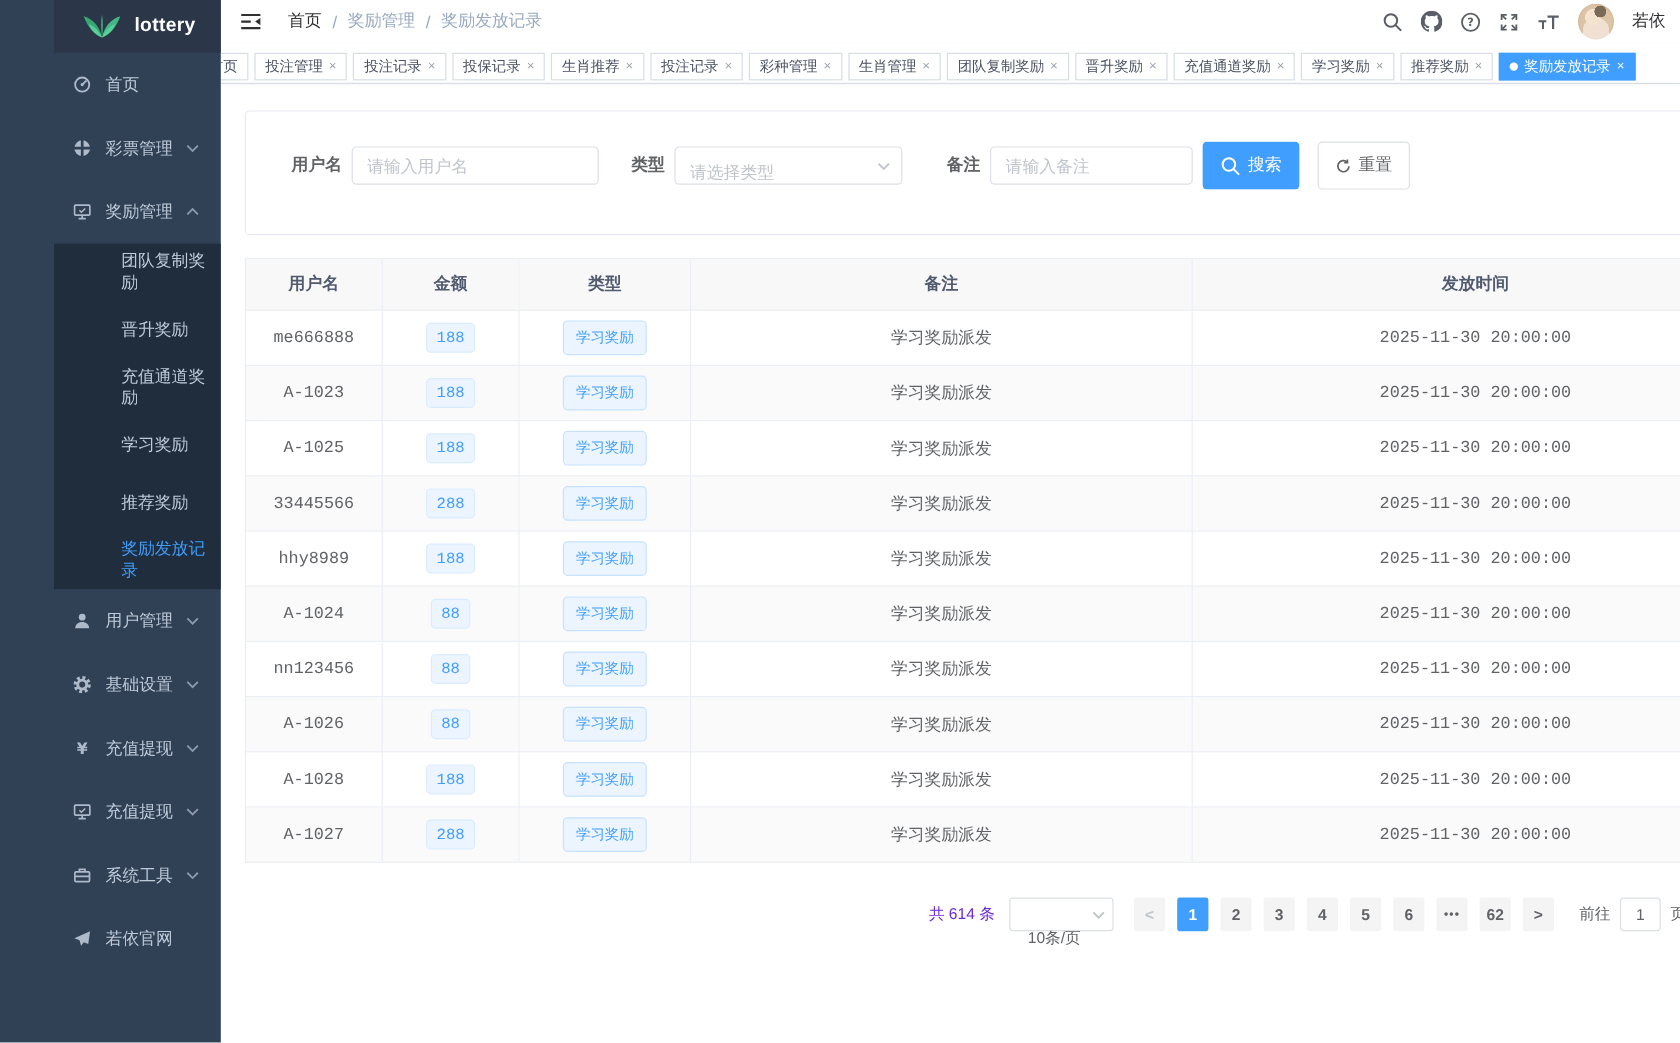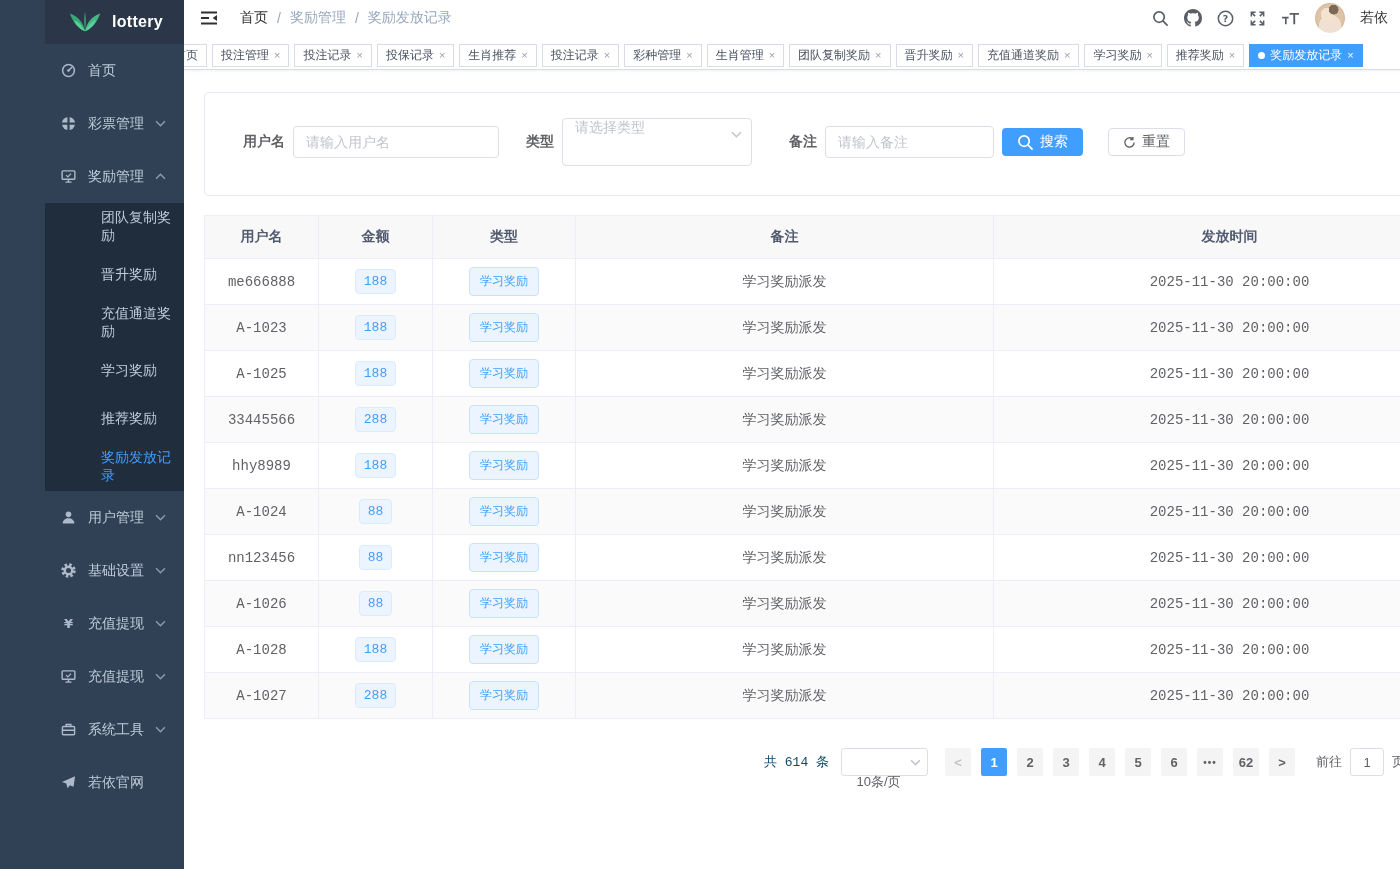--- a/index.html
+++ b/index.html
@@ -48,38 +48,38 @@
   .tab.active .tab-close { color:#fff; }
   .tab .dot { width:7px; height:7px; border-radius:50%; background:#fff; }
 
   .content { position:relative; height:799px; background:#fff; }
 
   .search-card { position:absolute; left:20px; top:22px; width:1261px; height:104px; border:1px solid #e6eaf2; border-radius:4px; background:#fff; }
   .search-form { position:absolute; left:38px; top:25px; display:flex; align-items:center; }
   .form-label { font-size:14px; font-weight:bold; color:#606266; white-space:nowrap; }
   .form-input { height:32px; border:1px solid #dcdfe6; border-radius:4px; padding:0 12px; font-size:14px; color:#a21caf; outline:none; font-family:Liberation Sans, sans-serif; }
   .form-input::placeholder { color:#c0c4cc; }
-  .form-select { position:relative; height:48px; border:1px solid #dcdfe6; border-radius:4px; background:#fff; display:flex; align-items:flex-start; padding:0 28px 0 12px; cursor:pointer; }
+  .form-select { position:relative; height:32px; border:1px solid #dcdfe6; border-radius:4px; background:#fff; display:flex; align-items:flex-end; padding:10px 28px 0 12px; cursor:pointer; }
   .form-select .placeholder { font-size:14px; color:#c0c4cc; }
   .sel-chevron { position:absolute; right:9px; top:12px; color:#c0c4cc; display:inline-flex; }
-  .btn { height:28px; border-radius:4px; font-size:14px; display:inline-flex; align-items:center; justify-content:center; gap:6px; cursor:pointer; border:1px solid transparent; white-space:nowrap; font-family:inherit; }
+  .btn { height:40px; border-radius:4px; font-size:14px; display:inline-flex; align-items:center; justify-content:center; gap:6px; cursor:pointer; border:1px solid transparent; white-space:nowrap; font-family:inherit; }
   .btn-primary { background:#409eff; color:#fff; padding:0 14px; }
   .btn-plain { background:#fff; color:#606266; border-color:#dcdfe6; padding:0 14px; }
 
   .table-wrap { position:absolute; left:20px; top:145px; width:1261px; }
   table { border-collapse:collapse; table-layout:fixed; width:1261px; }
   th, td { border:1px solid #ebeef5; text-align:center; font-size:14px; overflow:hidden; white-space:nowrap; }
   th { height:43px; background:#f8f8f9; color:#515a6e; font-weight:bold; }
   td { height:46px; color:#606266; background:#fff;font-family:Liberation Mono, monospace; }
   tbody tr:nth-child(even) td { background:#fafafa; }
   .amount-badge { display:inline-block; min-width:24px; padding:4px 8px; background:#ecf5ff; border:1px solid #d9ecff; border-radius:4px; color:#409eff; font-size:13px; }
   .type-badge { display:inline-block; padding:5px 10px; background:#ecf5ff; border:1px solid #c6e2ff; border-radius:4px; color:#409eff; font-size:12px; }
 
   .pagination { position:absolute; left:20px; top:678px; width:1261px; height:28px; display:flex; align-items:center; justify-content:flex-end; padding-right:60px; }
-  .page-total { font-size:13px; color:#0c4a6e; margin-right:12px; white-space:nowrap;font-family:Liberation Mono, monospace; }
+  .page-total { font-size:13px; color:#6d28d9; margin-right:12px; white-space:nowrap; }
   .page-size-select { position:relative; width:87px; height:28px; border:1px solid #dcdfe6; border-radius:3px; display:flex; align-items:center; justify-content:center; font-size:13px; color:#606266; cursor:pointer; background:#fff; margin-right:12px; }
   .page-size-select .pss-label { margin-right:12px;margin-top:39px; }
   .pss-chevron { position:absolute; right:6px; top:10px; color:#c0c4cc; display:inline-flex; }
   .page-buttons { display:flex; align-items:center; }
   .page-btn { min-width:26px; height:28px; margin:0 5px; padding:0 4px; border-radius:2px; background:#f4f4f5; color:#606266; font-size:13px; font-weight:bold; display:inline-flex; align-items:center; justify-content:center; cursor:pointer; }
   .page-btn.active { background:#409eff; color:#fff; }
   .page-btn.prev { color:#c0c4cc; }
   .page-btn.ellipsis { letter-spacing:1px; font-size:10px; }
   .goto { display:flex; align-items:center; font-size:13px; color:#606266; margin-left:16px; white-space:nowrap; }
   .goto input { width:34px; height:28px; border:1px solid #dcdfe6; border-radius:3px; text-align:center; font-size:13px; color:#606266; margin:0 8px; outline:none; font-family:inherit; }
@@ -360,21 +360,21 @@
           <input class="form-input" style="width: 169px; margin-left: 8px;" placeholder="请输入备注">
           <button class="btn btn-primary" style="margin-left:8px;">
             <span class="icon" id="btn-search-icon">
                 <svg viewBox="0 0 18 18" width="17" height="17">
                   <circle cx="7.5" cy="7.5" r="5.5" fill="none" stroke="currentColor" stroke-width="1.8"></circle>
                   <path d="M11.8 11.8 16 16" stroke="currentColor" stroke-width="1.8" stroke-linecap="round"></path>
                 </svg>
               </span>
             <span>搜索</span>
           </button>
-          <button class="btn btn-plain" style="margin-left:25px;align-items:center;">
+          <button class="btn btn-plain" style="margin-left:15px;align-items:center;">
             <span class="icon" id="btn-reset-icon">
                 <svg viewBox="0 0 14 14" width="13" height="13" fill="none" stroke="currentColor" stroke-width="1.5">
                   <path d="M12 7a5 5 0 1 1-1.6-3.7"></path>
                   <path d="M10.6 1v2.9H7.7"></path>
                 </svg>
               </span>
             <span>重置</span>
           </button>
         </div>
       </div>

